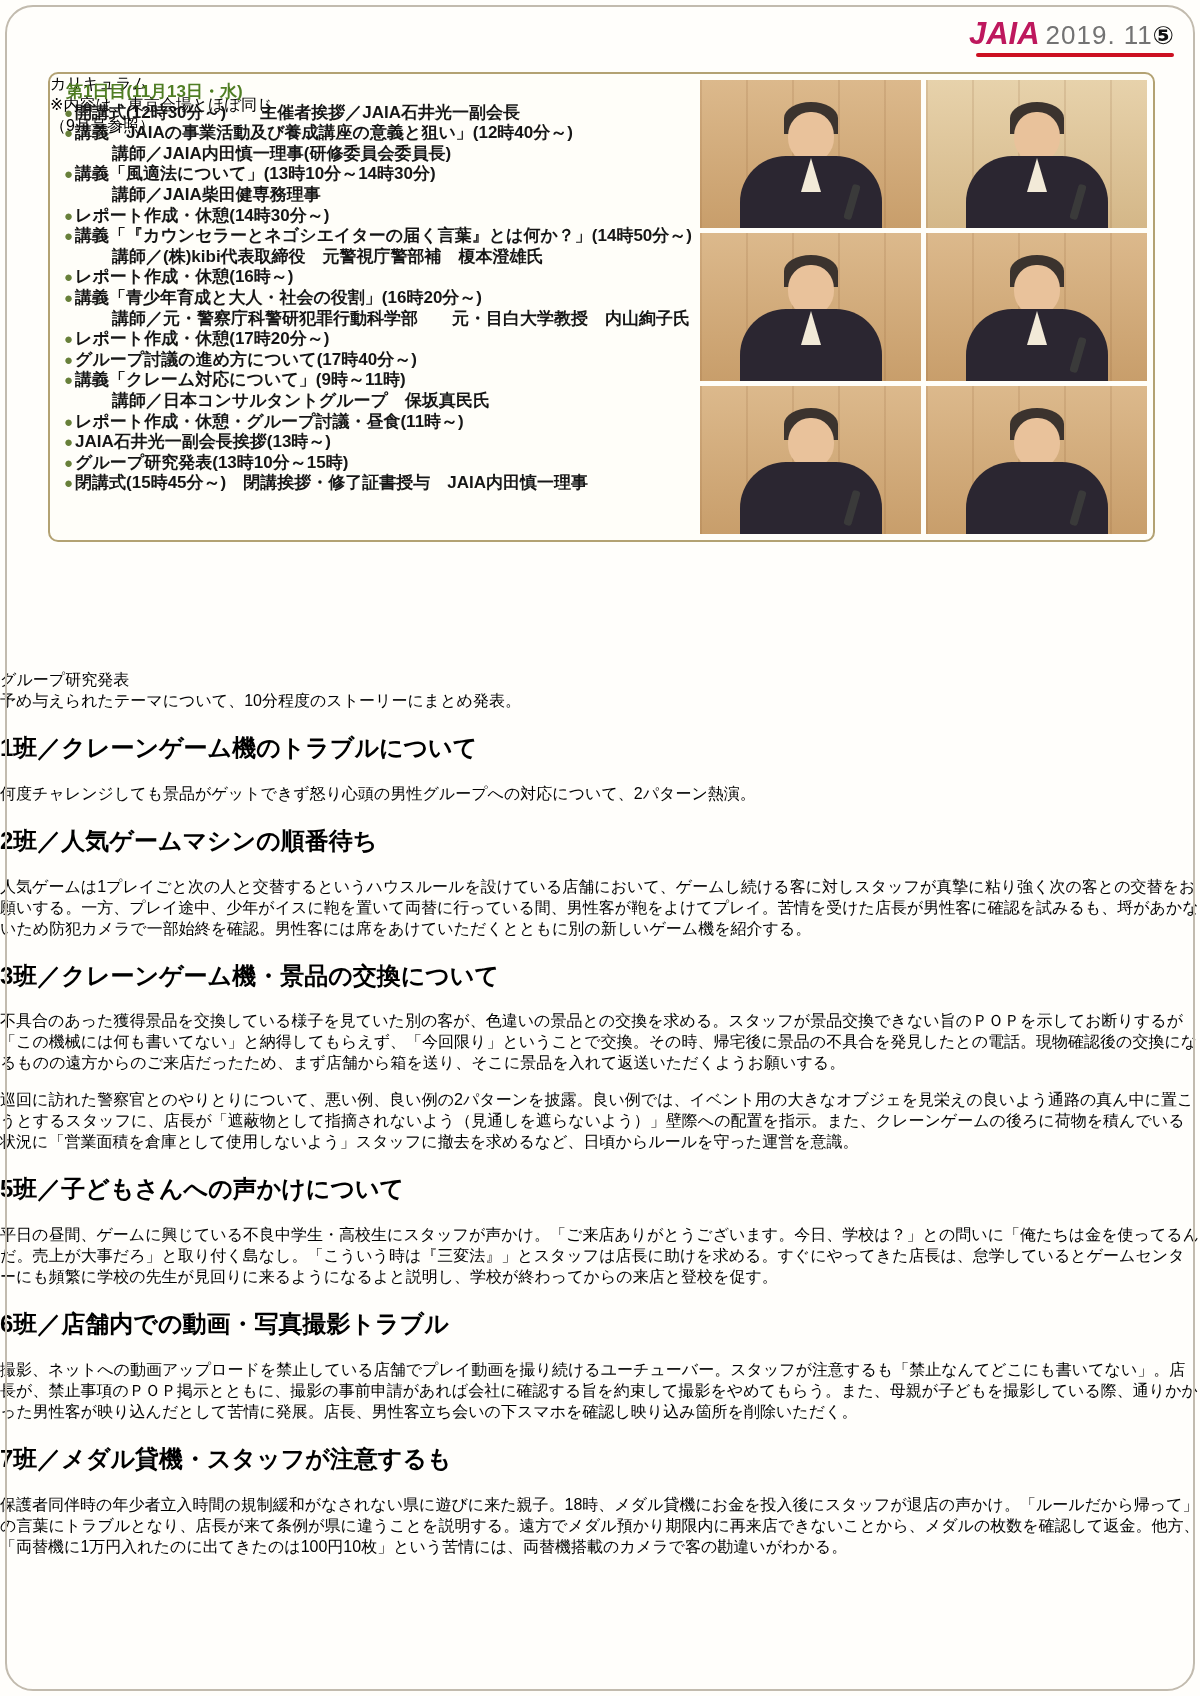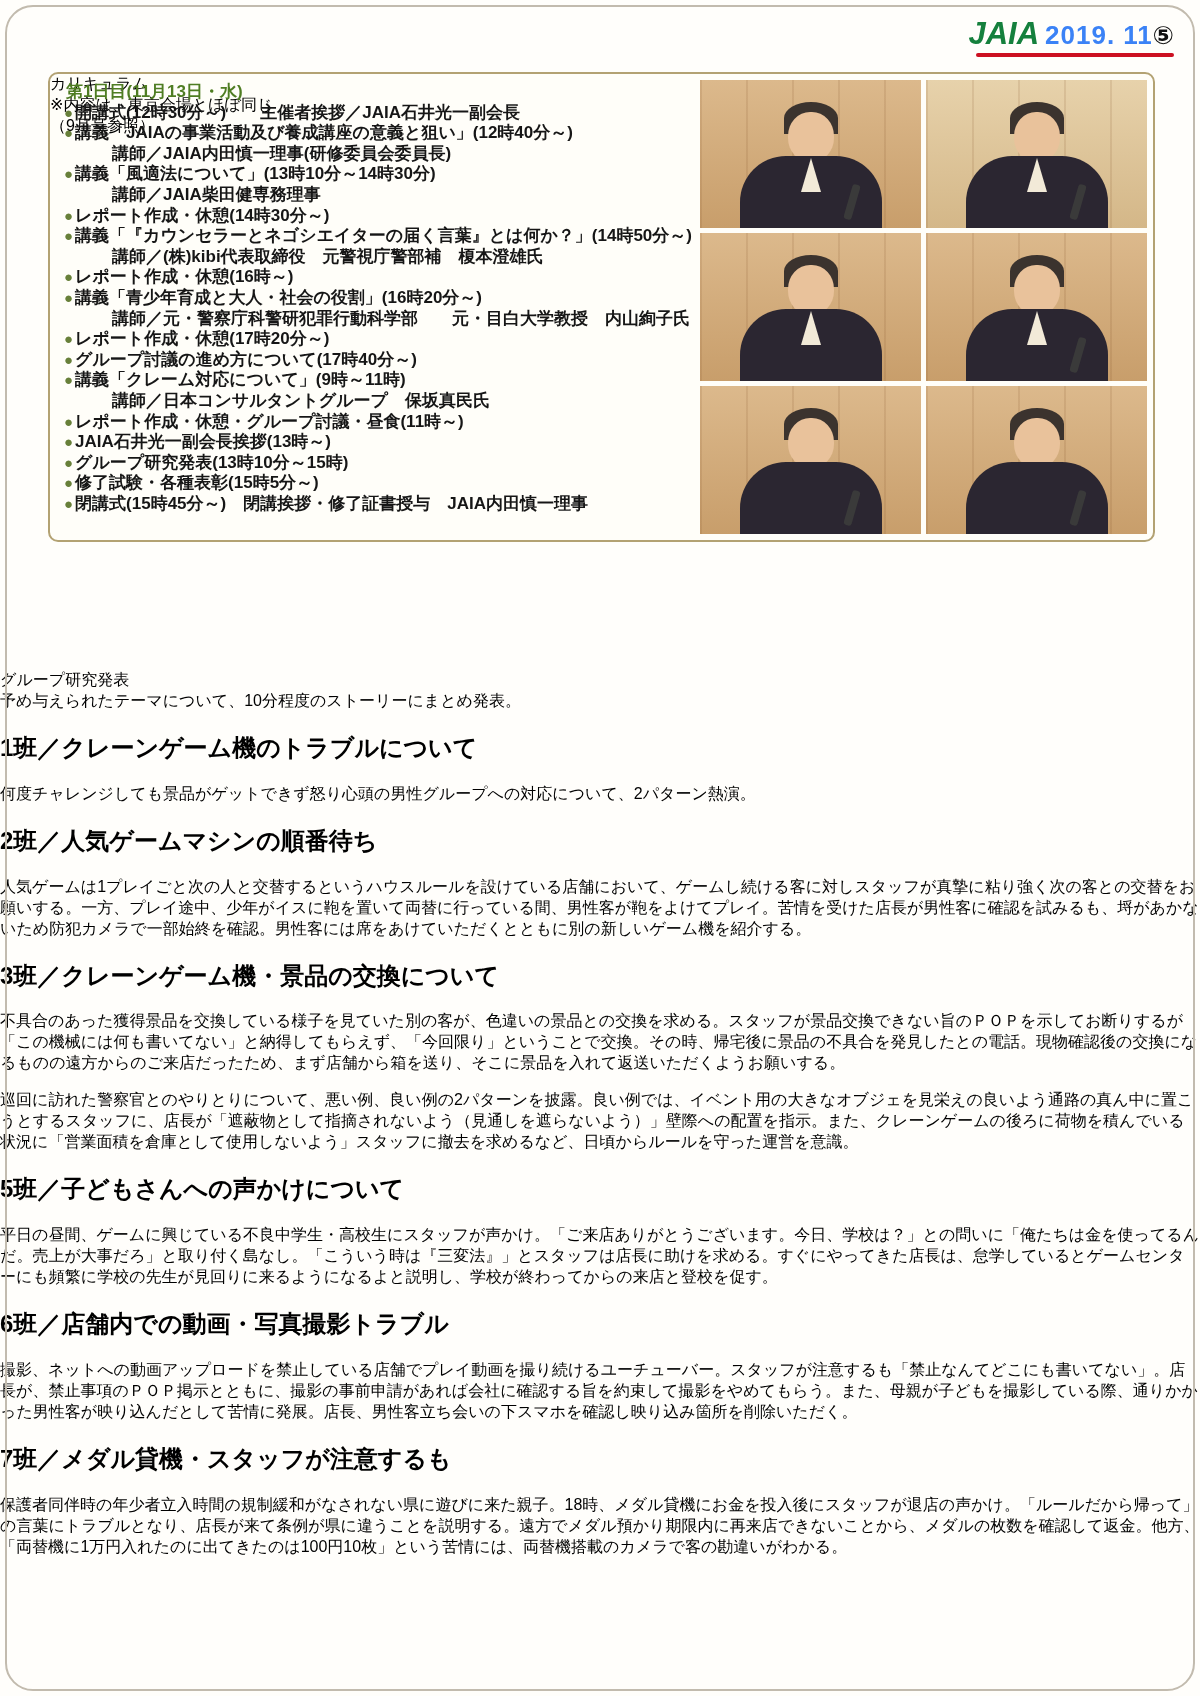--- a/index.html
+++ b/index.html
@@ -2,22 +2,22 @@
 <html><head>
 <meta charset="utf-8">
 <style>
   html,body{margin:0;padding:0;background:#ddd;}
   .page{position:relative;width:1200px;height:1696px;margin:0 auto;background:#fffefb;
         font-family:"Liberation Sans","DejaVu Sans",sans-serif;overflow:hidden;}
   .page-edge{position:absolute;inset:5px;border:2px solid #c2bbae;border-radius:28px;pointer-events:none;}
 
   
   .masthead{position:absolute;top:16px;right:26px;text-align:right;white-space:nowrap;}
-  .logo{color:#15803d;font-style:italic;font-weight:800;font-size:31px;}
-  .issue{color:#3b82f6;font-weight:700;font-size:26px;margin-left:6px;letter-spacing:1px;}
+  .logo{color:#be185d;font-style:italic;font-weight:800;font-size:31px;}
+  .issue{color:#737373;font-weight:400;font-size:26px;margin-left:6px;letter-spacing:1px;}
   .pagenum{color:#101010;font-weight:700;font-size:25px;}
   .mast-underline{height:4px;background:#cc1021;border-radius:2px;margin-top:1px;width:198px;margin-left:auto;}
 
   
   .schedule-box{position:absolute;left:48px;top:72px;width:1107px;height:470px;box-sizing:border-box;
                 border:2px solid #b3a273;border-radius:10px;background:#fffef9;}
   .schedule-list{position:absolute;left:14px;top:8px;white-space:nowrap;}
   .sline{font-size:17px;line-height:20.6px;font-weight:700;color:#161616;}
   .sline .bullet{color:#68803a;margin-right:2px;font-size:15px;}
   .sline.day .stext{color:#4f7d23;}
@@ -163,23 +163,20 @@
         </div>
 
         <div class="sline item">
           <span class="bullet">●</span><span class="stext">JAIA石井光一副会長挨拶(13時～)</span>
         </div>
 
         <div class="sline item">
           <span class="bullet">●</span><span class="stext">グループ研究発表(13時10分～15時)</span>
         </div>
 
-        <div class="sline item">
-          <span class="bullet">●</span><span class="stext">修了試験・各種表彰(15時5分～)</span>
-        </div>
 
         <div class="sline item">
           <span class="bullet">●</span><span class="stext">閉講式(15時45分～)　閉講挨拶・修了証書授与　JAIA内田慎一理事</span>
         </div>
       </div>
 
     <div class="photo-grid">
       <div class="photo p1">
         <div class="hair"></div>
         <div class="head"></div>

